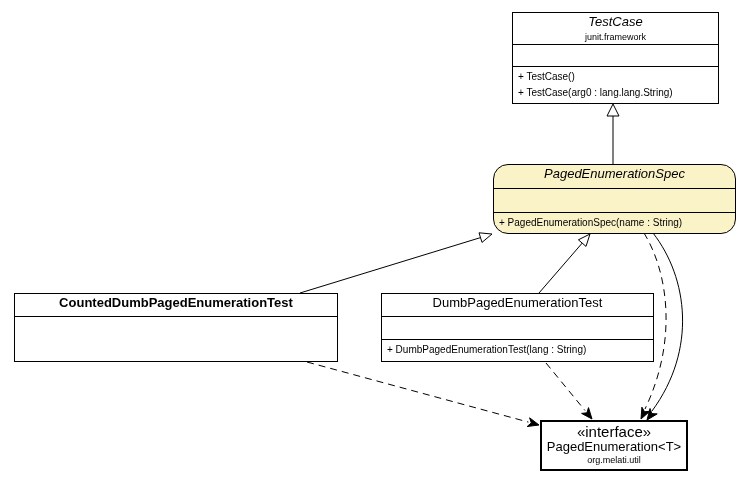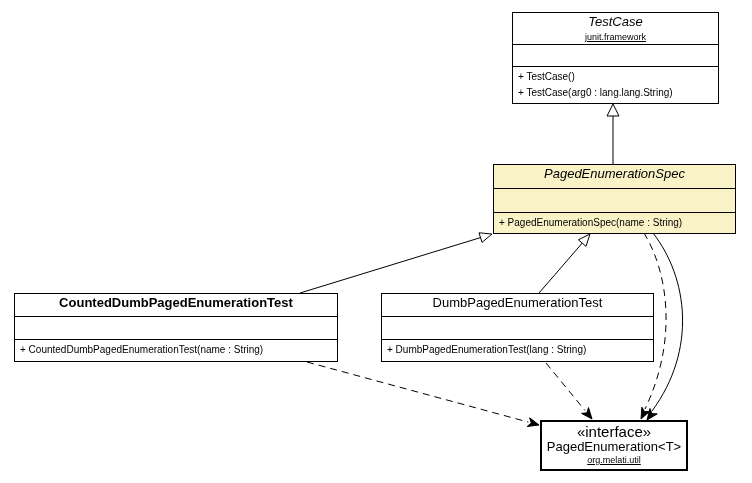--- a/index.html
+++ b/index.html
@@ -27,21 +27,21 @@
     left: 0; top: 0;
     width: 752px; height: 483px;
   }
   .uml-class {
     position: absolute;
     border: 1px solid var(--line);
     background: var(--box-fill);
     display: flex;
     flex-direction: column;
   }
-  .uml-class.highlight { background: var(--highlight-fill); }
+  .uml-class.highlight { background: var(--highlight-fill); border-radius: 15px; }
   .compartment { width: 100%; }
   .compartment + .compartment { border-top: 1px solid var(--line); }
   .c-title {
     display: flex;
     flex-direction: column;
     align-items: center;
     justify-content: space-between;
     padding: 1px 4px;
   }
   .class-name {
@@ -52,21 +52,20 @@
   .abstract .class-name { font-style: italic; }
   .stereotype {
     font-size: 15px;
     line-height: 14px;
     white-space: nowrap;
   }
   .pkg {
     font-size: 9px;
     line-height: 11px;
     white-space: nowrap;
-    text-decoration: underline;
   }
   .c-attrs { flex: 0 0 auto; }
   .c-methods {
     padding: 2px 0 2px 5px;
     font-size: 10px;
     line-height: 16px;
   }
   .method { white-space: nowrap; }
 
   
@@ -158,23 +157,20 @@
     <div class="compartment c-methods">
       <div class="method">+ PagedEnumerationSpec(name : String)</div>
     </div>
   </div>
 
   <div class="uml-class" id="box-counted">
     <div class="compartment c-title">
       <div class="class-name">CountedDumbPagedEnumerationTest</div>
     </div>
     <div class="compartment c-attrs"></div>
-    <div class="compartment c-methods">
-      <div class="method">+ CountedDumbPagedEnumerationTest(name : String)</div>
-    </div>
   </div>
 
   <div class="uml-class" id="box-dumb">
     <div class="compartment c-title">
       <div class="class-name">DumbPagedEnumerationTest</div>
     </div>
     <div class="compartment c-attrs"></div>
     <div class="compartment c-methods">
       <div class="method">+ DumbPagedEnumerationTest(lang : String)</div>
     </div>

